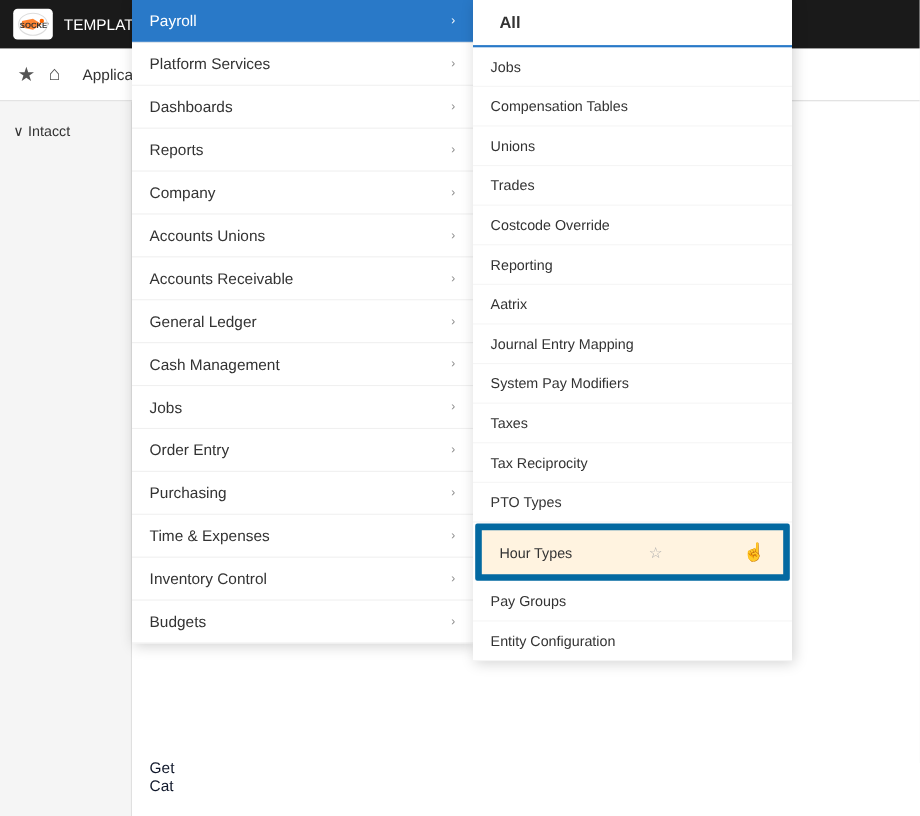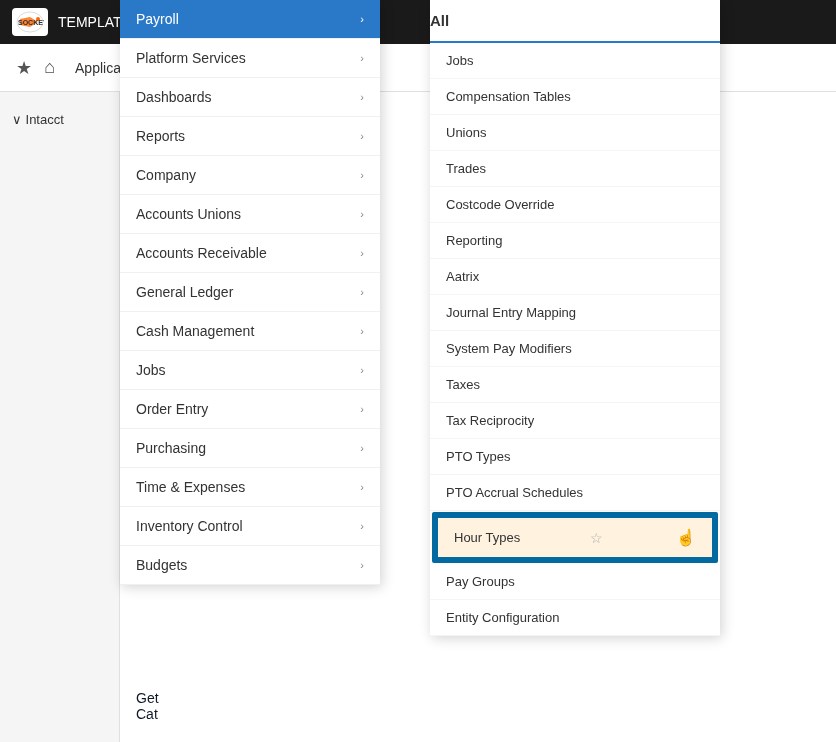--- a/index.html
+++ b/index.html
@@ -127,21 +127,21 @@
       height: 700px;
       z-index: 200;
       pointer-events: none;
     }
 
     
     .left-menu {
       position: absolute;
       top: 0;
       left: 120px;
-      width: 260px;
+      width: 310px;
       background: #fff;
       box-shadow: 2px 2px 12px rgba(0,0,0,0.18);
       pointer-events: all;
     }
     .left-menu-item {
       display: flex;
       align-items: center;
       justify-content: space-between;
       padding: 11px 16px;
       cursor: pointer;
@@ -167,21 +167,21 @@
       top: 0;
       left: 430px;
       width: 290px;
       background: #fff;
       box-shadow: 2px 2px 12px rgba(0,0,0,0.18);
       pointer-events: all;
       max-height: 700px;
       overflow-y: auto;
     }
     .right-menu-header {
-      padding: 12px 0;
+      padding: 12px 24px;
       font-size: 15px;
       font-weight: 600;
       color: #333;
       border-bottom: 2px solid #2979c8;
       background: #fff;
     }
     .right-menu-item {
       display: flex;
       align-items: center;
       justify-content: space-between;
@@ -359,23 +359,20 @@
       </div>
       <div class="right-menu-item">
         <span>Taxes</span>
       </div>
       <div class="right-menu-item">
         <span>Tax Reciprocity</span>
       </div>
       <div class="right-menu-item">
         <span>PTO Types</span>
       </div>
-      <div class="right-menu-item">
-        <span>PTO Accrual Schedules</span>
-      </div>
       <div class="right-menu-item highlighted">
         <span>Hour Types</span>
         <span class="star-icon">☆</span>
         <span style="font-size: 16px; margin-left: 4px; color: rgb(85, 85, 85);">☝</span>
       </div>
       <div class="right-menu-item">
         <span>Pay Groups</span>
       </div>
       <div class="right-menu-item">
         <span>Entity Configuration</span>

